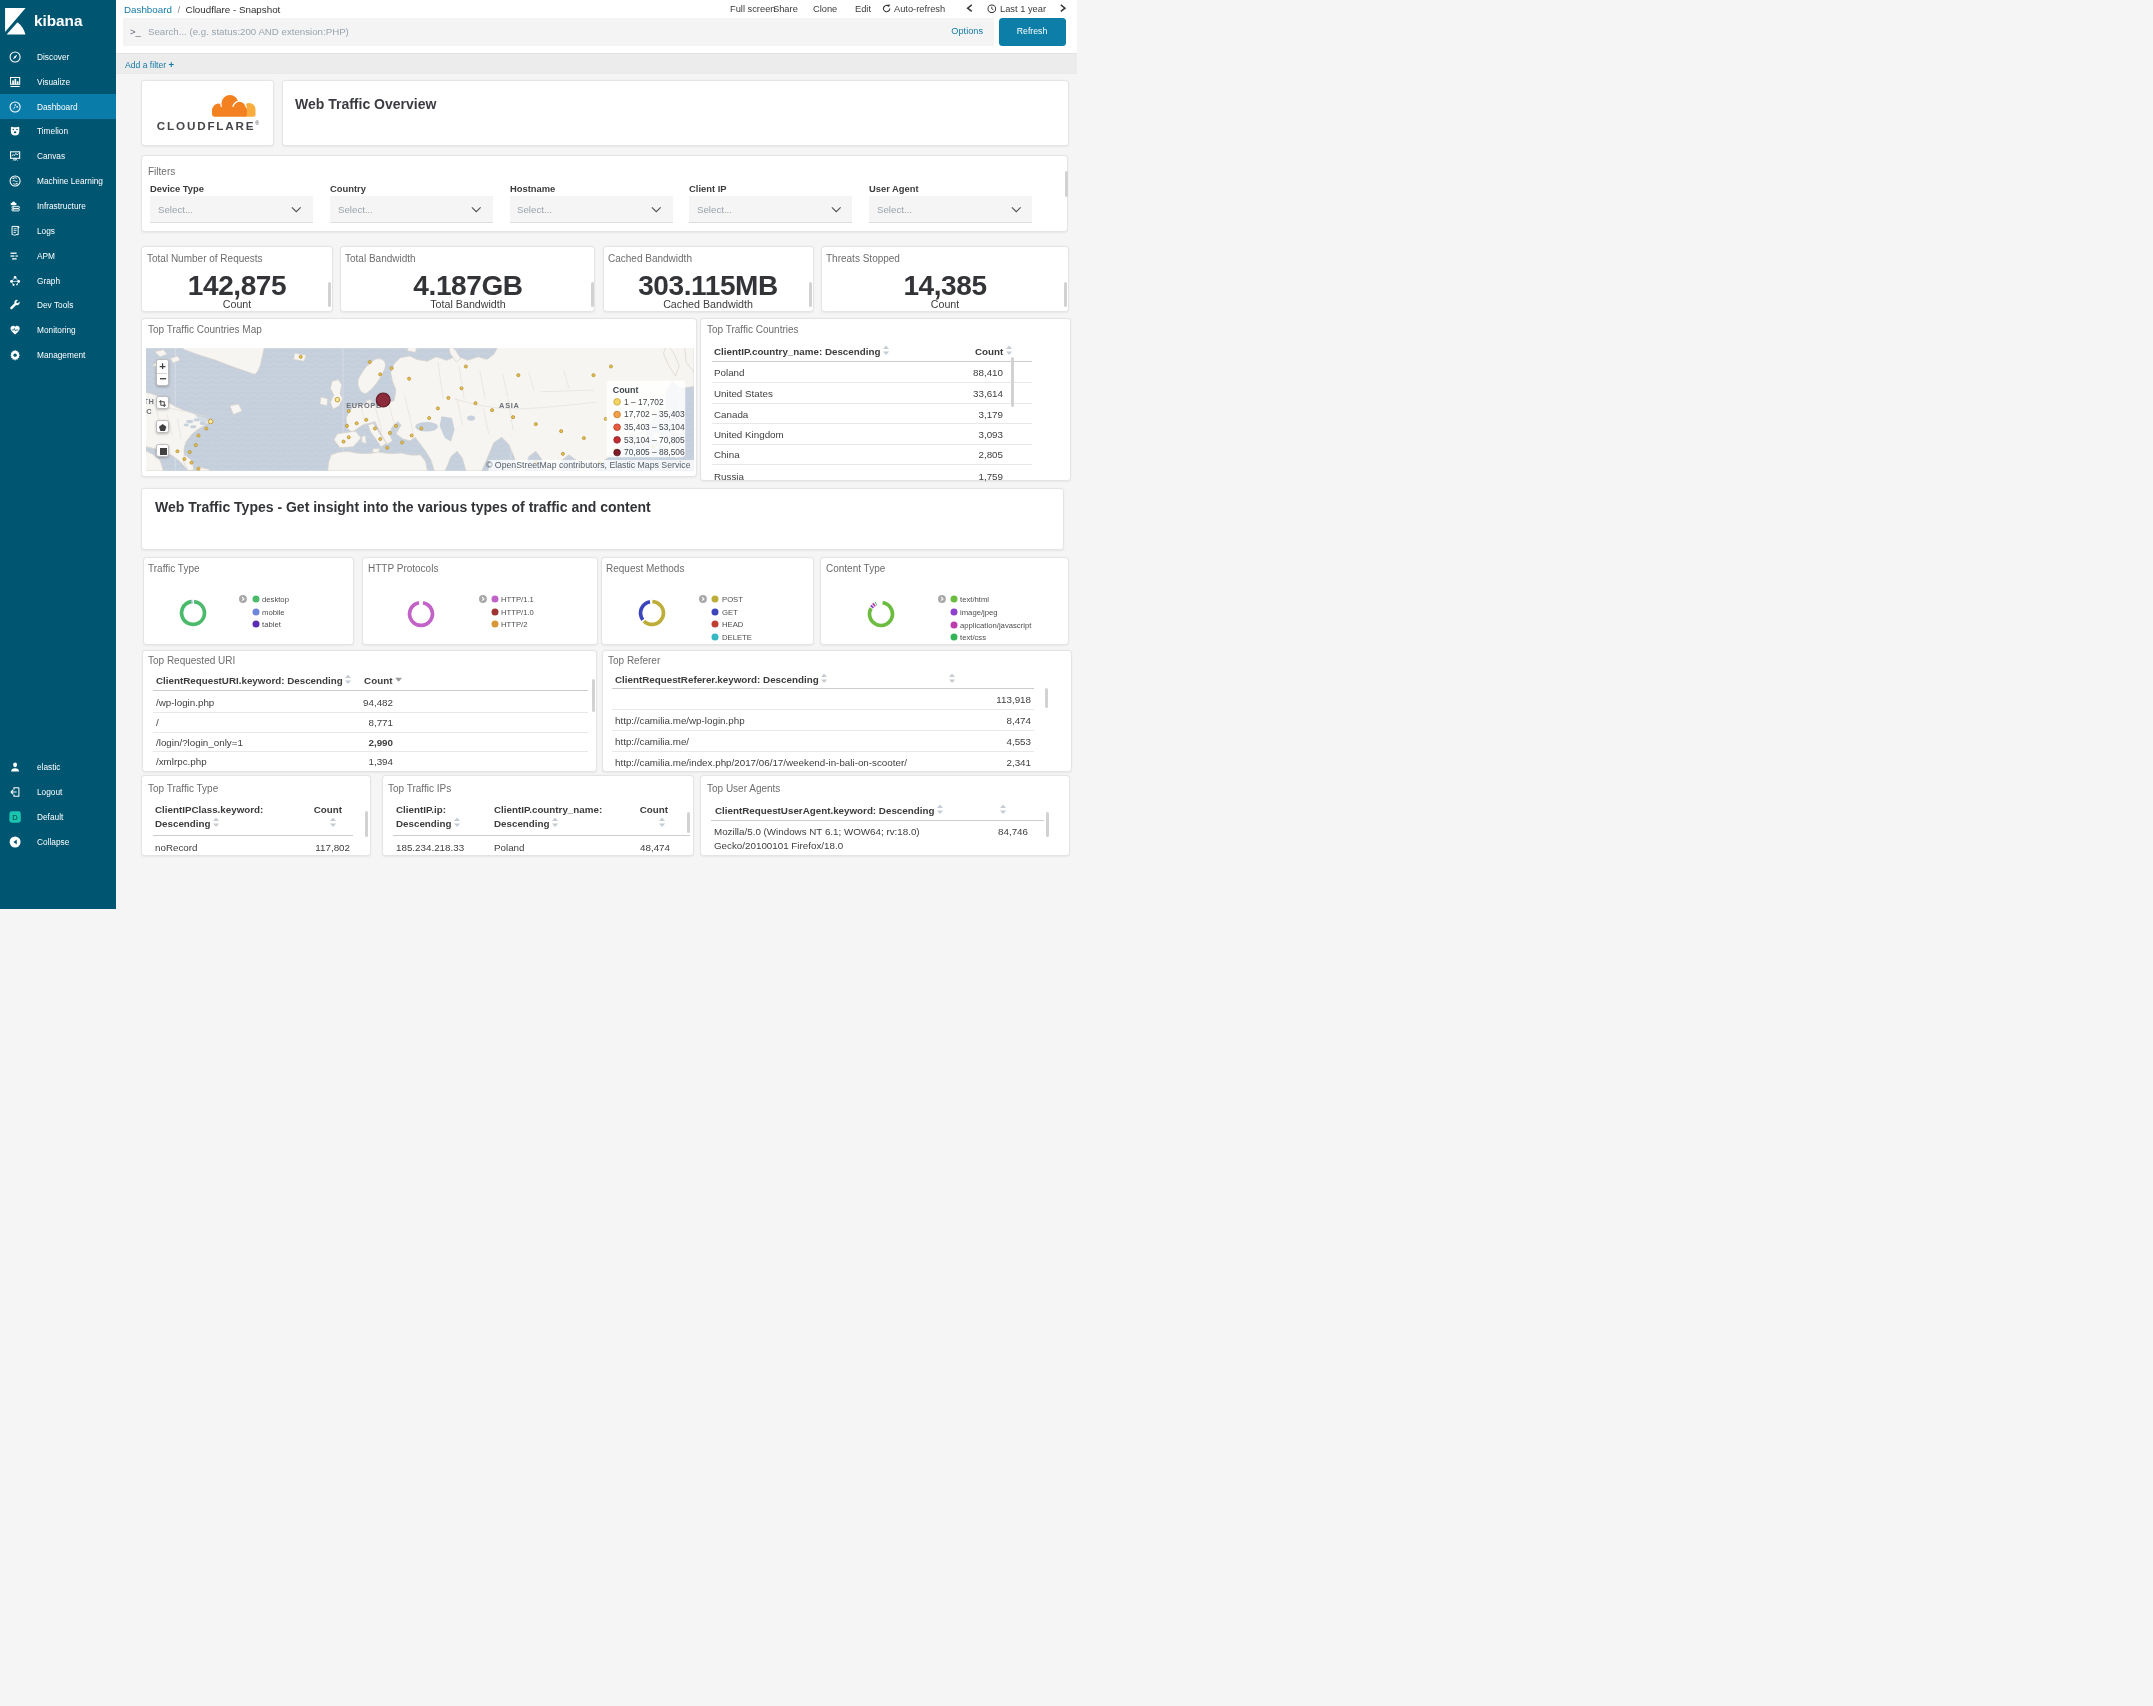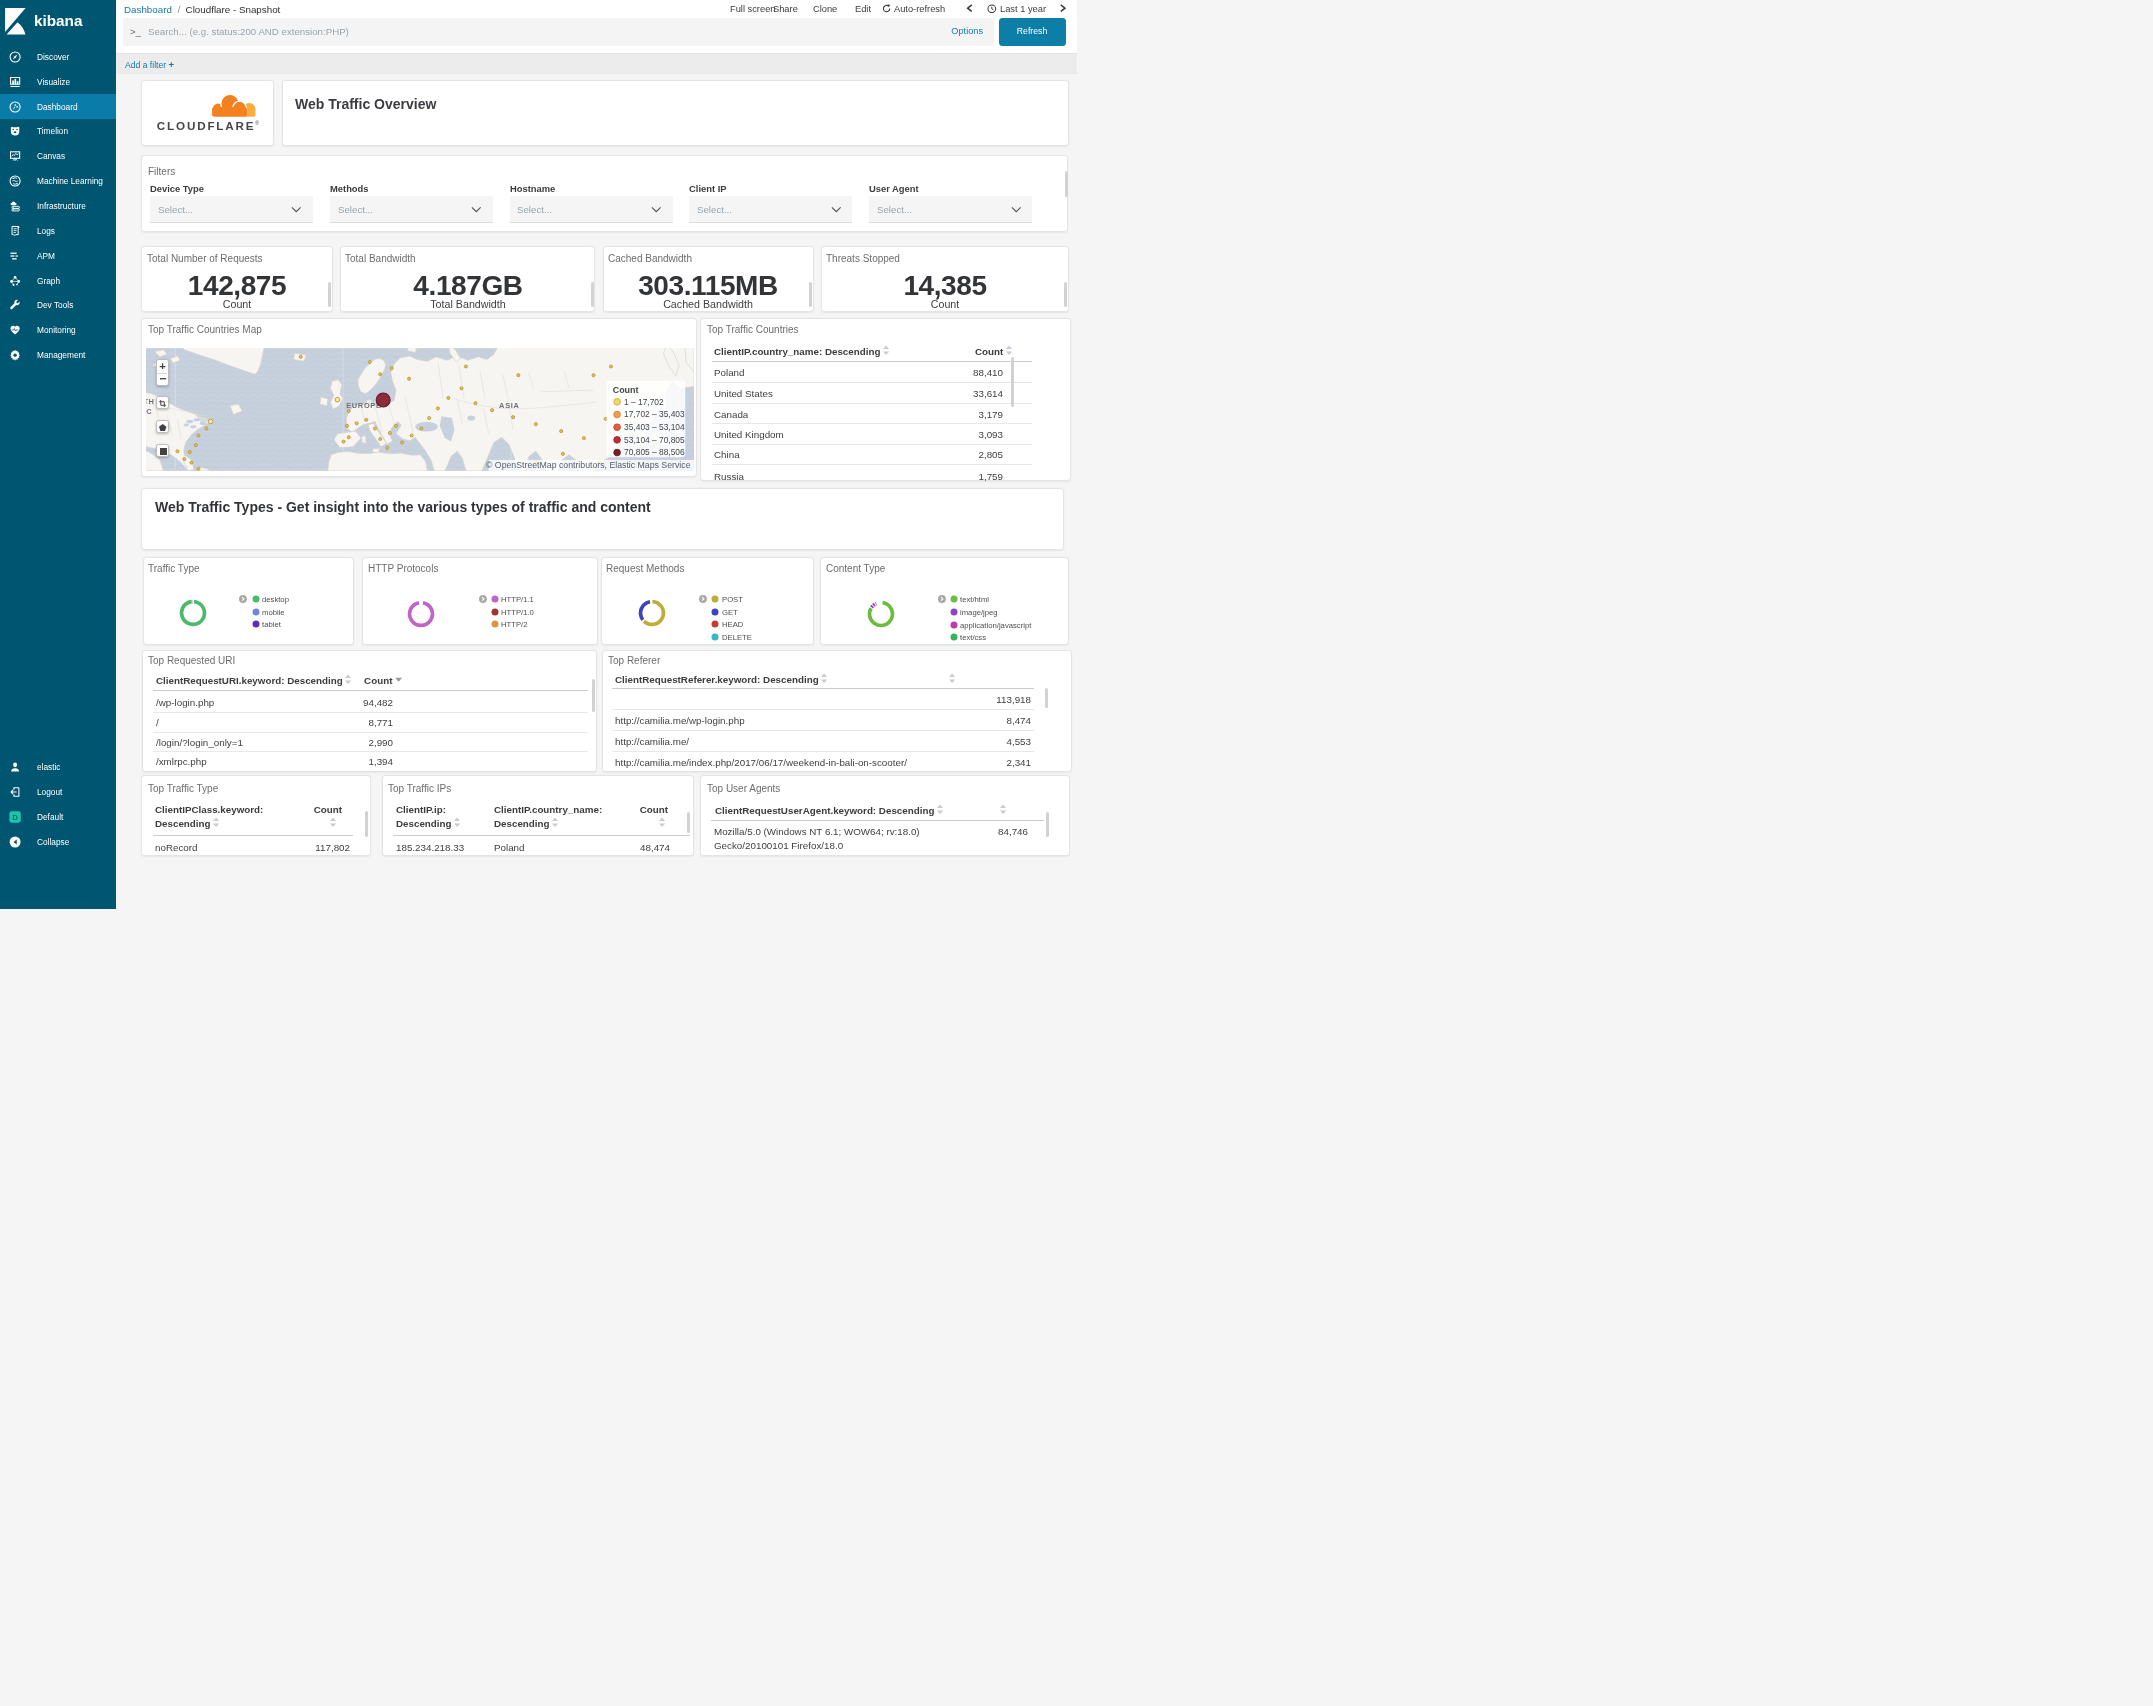--- a/index.html
+++ b/index.html
@@ -210,21 +210,21 @@
 <div class="panel" style="left:282px;top:80px;width:787px;height:66px"></div>
 <div class="t" style="left:295px;top:104px;font-size:14px;color:#3b3c41;font-weight:bold;">Web Traffic Overview</div>
 <div class="panel" style="left:141px;top:155px;width:927px;height:77px"></div>
 <div class="t" style="left:148px;top:171px;font-size:10px;color:#6d6d6d;">Filters</div>
 <div class="t" style="left:150px;top:188px;font-size:9.4px;color:#3c3c3c;font-weight:bold;">Device Type</div>
 <div class="abs" style="left:150px;top:196px;width:163px;height:27px;background:#f5f5f5;border-bottom:0.9px solid #dddddd"></div>
 <div class="t" style="left:158px;top:209px;font-size:9.7px;color:#9aa4ae;">Select...</div>
 <svg class="abs" style="left:291px;top:206px" width="10.5" height="7" viewBox="0 0 12 8">
     <path d="M1 1.5 L6 6.5 L11 1.5" fill="none" stroke="#535353" stroke-width="1.3"></path>
   </svg>
-<div class="t" style="left:330px;top:188px;font-size:9.4px;color:#3c3c3c;font-weight:bold;">Methods</div>
+<div class="t" style="left:330px;top:188px;font-size:9.4px;color:#3c3c3c;font-weight:bold;">Country</div>
 <div class="abs" style="left:330px;top:196px;width:163px;height:27px;background:#f5f5f5;border-bottom:0.9px solid #dddddd"></div>
 <div class="t" style="left:338px;top:209px;font-size:9.7px;color:#9aa4ae;">Select...</div>
 <svg class="abs" style="left:471px;top:206px" width="10.5" height="7" viewBox="0 0 12 8">
     <path d="M1 1.5 L6 6.5 L11 1.5" fill="none" stroke="#535353" stroke-width="1.3"></path>
   </svg>
 <div class="t" style="left:510px;top:188px;font-size:9.4px;color:#3c3c3c;font-weight:bold;">Hostname</div>
 <div class="abs" style="left:510px;top:196px;width:163px;height:27px;background:#f5f5f5;border-bottom:0.9px solid #dddddd"></div>
 <div class="t" style="left:517px;top:209px;font-size:9.7px;color:#9aa4ae;">Select...</div>
 <svg class="abs" style="left:651px;top:206px" width="10.5" height="7" viewBox="0 0 12 8">
     <path d="M1 1.5 L6 6.5 L11 1.5" fill="none" stroke="#535353" stroke-width="1.3"></path>
@@ -578,21 +578,21 @@
     </svg></div>
 <div class="tr" style="left:402px;top:680px;font-size:9.8px;color:#3c3c3c;font-weight:bold">Count<svg width="7" height="4.4" viewBox="0 0 8 5" style="vertical-align:1.7px;margin-left:2.6px">
       <path d="M4 5 L0 0 H8 Z" fill="#9b9b9b"></path>
     </svg></div>
 <div class="rowline" style="left:153px;top:690px;width:435px;background:#cccccc"></div>
 <div class="t" style="left:156px;top:702px;font-size:9.8px;color:#404040;">/wp-login.php</div>
 <div class="tr" style="left:393px;top:702px;font-size:9.8px;color:#404040;">94,482</div>
 <div class="t" style="left:156px;top:722px;font-size:9.8px;color:#404040;">/</div>
 <div class="tr" style="left:393px;top:722px;font-size:9.8px;color:#404040;">8,771</div>
 <div class="t" style="left:156px;top:742px;font-size:9.8px;color:#404040;">/login/?login_only=1</div>
-<div class="tr" style="left:393px;top:742px;font-size:9.8px;color:#404040;">2,990</div>
+<div class="tr" style="left:393px;top:742px;font-size:9.8px;color:#404040;font-weight:bold;">2,990</div>
 <div class="t" style="left:156px;top:761px;font-size:9.8px;color:#404040;">/xmlrpc.php</div>
 <div class="tr" style="left:393px;top:761px;font-size:9.8px;color:#404040;">1,394</div>
 <div class="rowline" style="left:153px;top:712px;width:435px;background:#e8e8e8"></div>
 <div class="rowline" style="left:153px;top:732px;width:435px;background:#e8e8e8"></div>
 <div class="rowline" style="left:153px;top:751px;width:435px;background:#e8e8e8"></div>
 <div class="thumb" style="left:592px;top:679px;height:33px"></div>
 <div class="panel" style="left:602px;top:650px;width:470px;height:122px"></div>
 <div class="t" style="left:608px;top:660px;font-size:10px;color:#6d6d6d;">Top Referer</div>
 <div class="t" style="left:615px;top:679px;font-size:9.8px;color:#3c3c3c;font-weight:bold;">ClientRequestReferer.keyword: Descending<svg width="6.1" height="9.6" viewBox="0 0 7 11" style="vertical-align:-0.9px;margin-left:2.6px">
       <path d="M3.5 0 L7 4 H0 Z" fill="#c5ccd4"></path>

